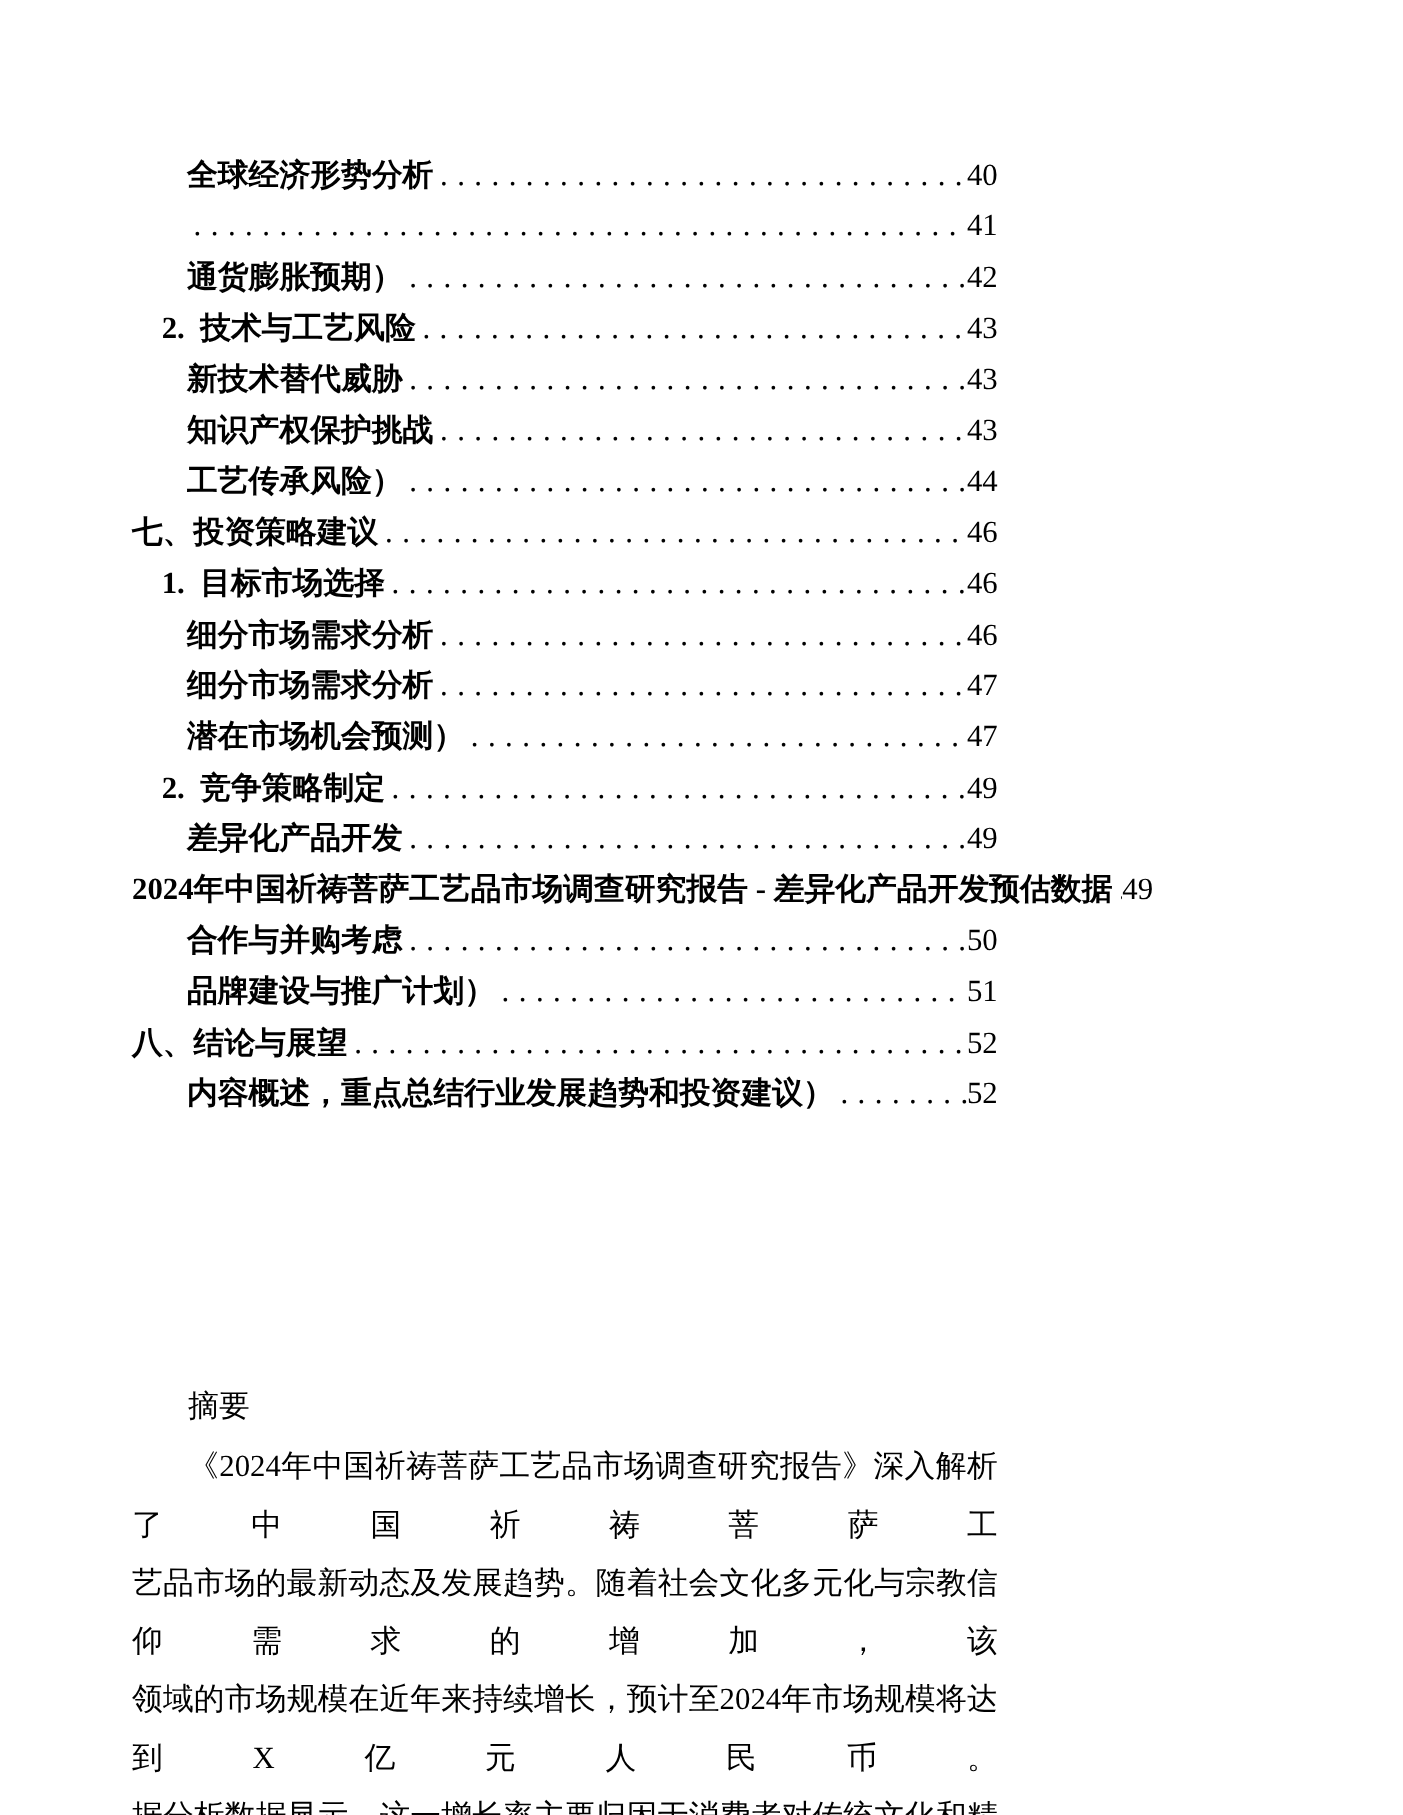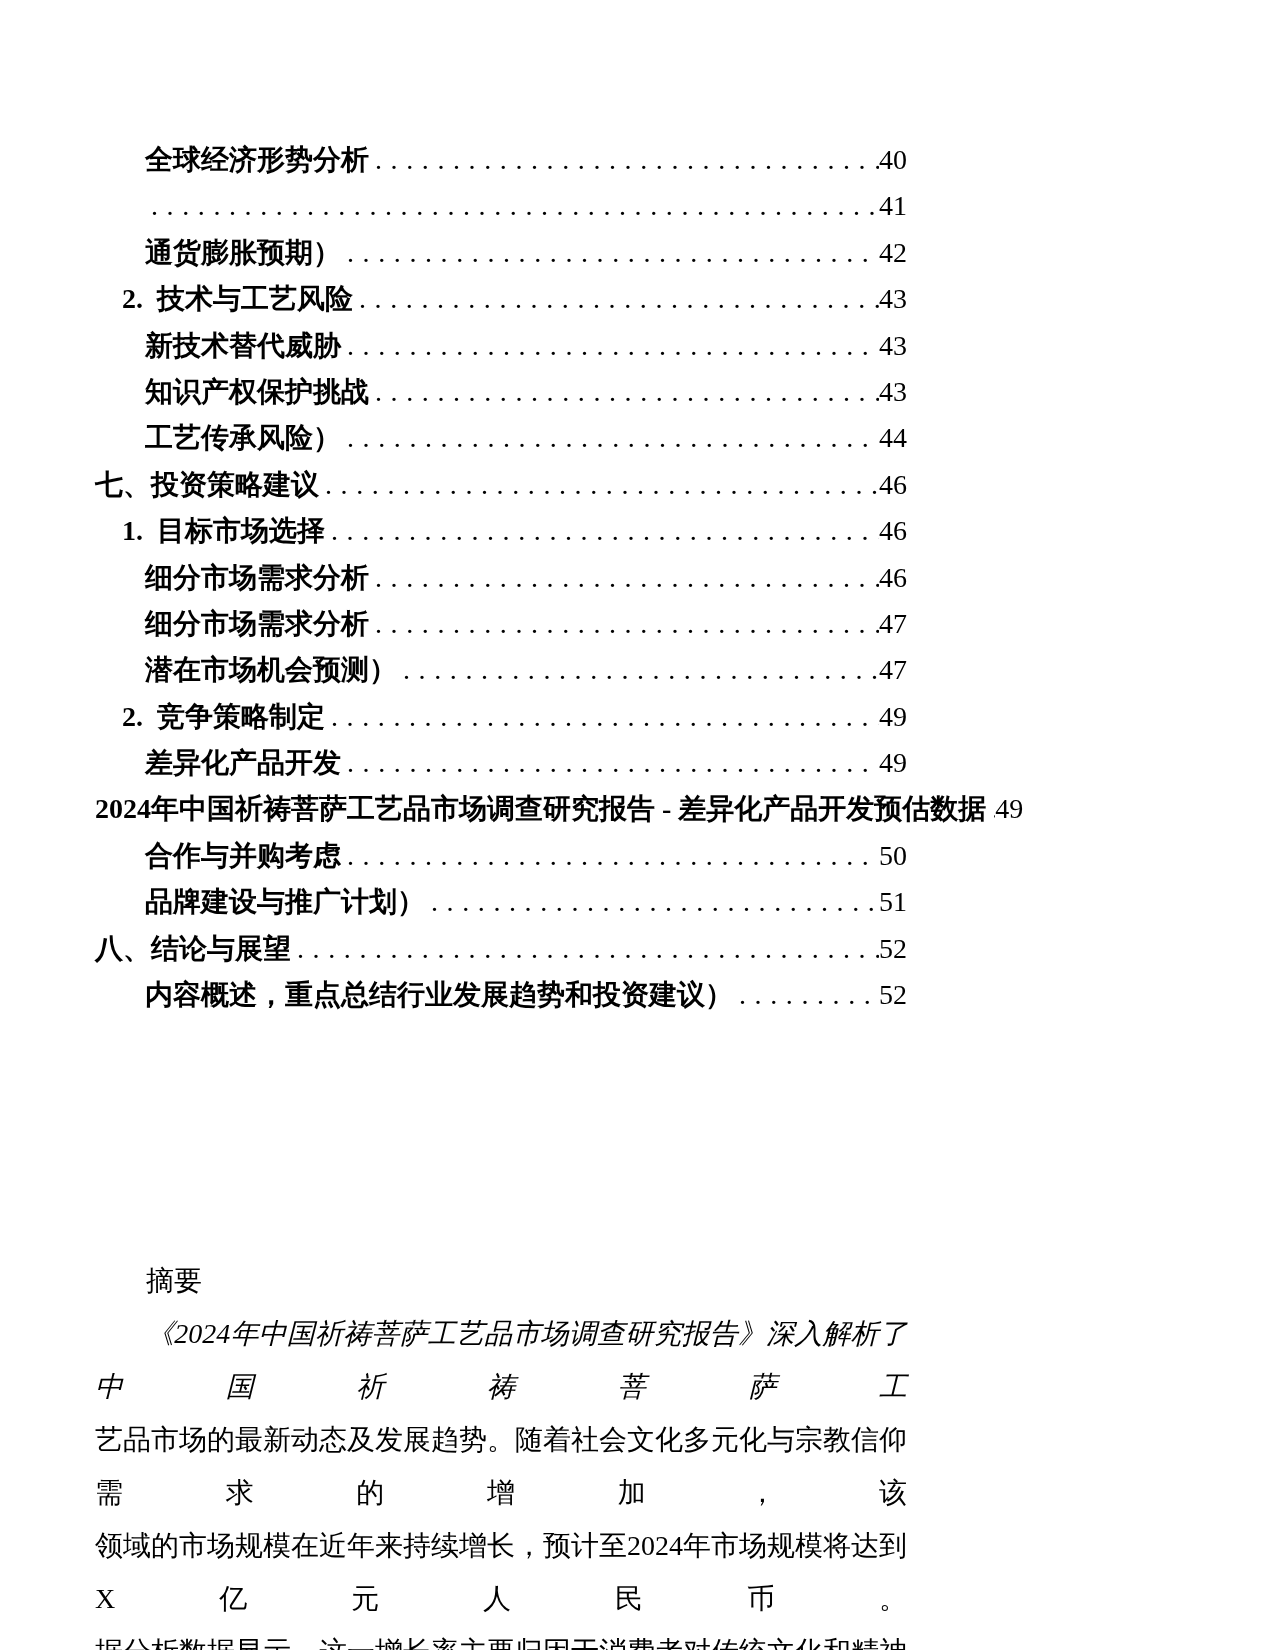--- a/index.html
+++ b/index.html
@@ -2,21 +2,21 @@
 <html><head>
 <meta charset="utf-8">
 <style>
   html, body { margin: 0; padding: 0; background: #ffffff; }
   .page {
     position: relative;
     width: 1092px;
     height: 1650px;
     background: #ffffff;
     box-sizing: border-box;
-    padding: 137px 185px 0 95px;
+    padding: 137px 185px 0 120px;
     font-family: "Liberation Serif", "DejaVu Serif", serif;
     color: #000000;
     overflow: hidden;
   }
   
   .toc-row {
     display: flex;
     align-items: baseline;
     height: 46.4px;
     line-height: 46.4px;
@@ -46,27 +46,28 @@
     font-weight: normal;
   }
   
   .abstract {
     margin-top: 236px;
     font-size: 28px;
   }
   .abstract-heading {
     line-height: 53px;
     text-indent: 51px;
+    font-family: Liberation Mono, monospace;
   }
   .para-line {
     line-height: 53px;
     text-align: justify;
     text-align-last: justify;
   }
-  .para-line.first { text-indent: 51px; font-style: italic; }
+  .para-line.first { text-indent: 51px; }
 </style>
 </head>
 <body>
 
 <div class="page">
 
   <div>
 
     <div class="toc-row lvl2">
       <span class="toc-title">全球经济形势分析</span>

